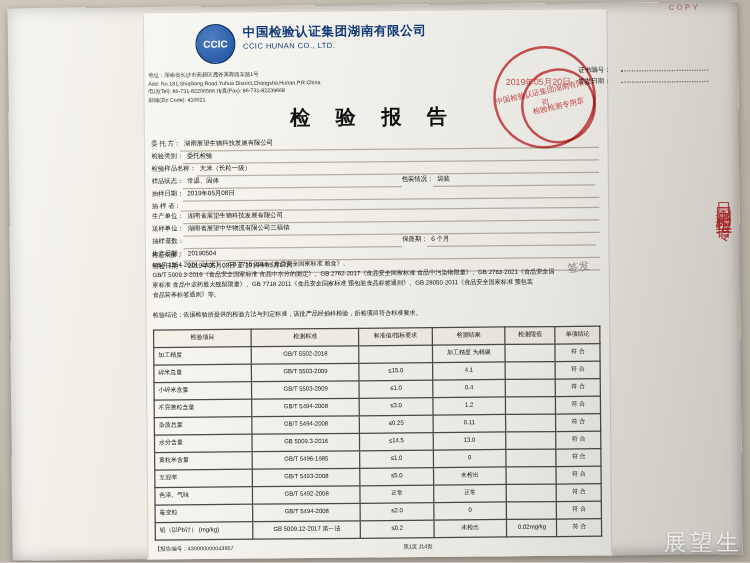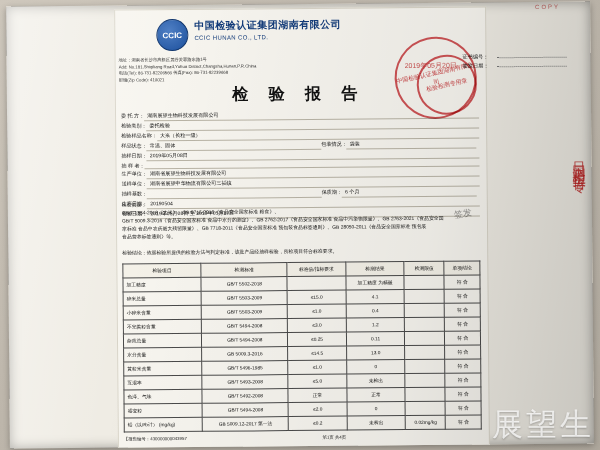--- a/index.html
+++ b/index.html
@@ -56,21 +56,21 @@
   
   .stamp{position:absolute;border:2px solid rgba(198,30,35,.75);border-radius:50%;
     color:rgba(198,30,35,.8);display:flex;align-items:center;justify-content:center;
     font-size:6px;text-align:center;transform:rotate(-12deg);mix-blend-mode:multiply;}
   .stamp1{left:388px;top:34px;width:78px;height:78px;}
   .stamp2{left:410px;top:52px;width:56px;height:56px;border-style:double;}
   .redtext{position:absolute;color:rgba(190,35,35,.78);font-size:7px;}
   .vstamp{position:absolute;right:6px;top:150px;width:40px;color:rgba(185,32,32,.8);
     font-size:13px;line-height:1.15;writing-mode:vertical-rl;letter-spacing:3px;}
   .copytag{position:absolute;right:30px;top:2px;font-size:6px;color:rgba(170,40,40,.7);letter-spacing:2px;}
-  .wm{position:absolute;right:6px;bottom:4px;font-size:31px;color:rgba(255,255,255,.75);letter-spacing:3px;
+  .wm{position:absolute;right:6px;bottom:4px;font-size:18px;color:rgba(255,255,255,.75);letter-spacing:3px;
     text-shadow:0 1px 2px rgba(0,0,0,.25);}
   .signline{position:absolute;right:120px;top:205px;font-size:9px;color:rgba(60,60,60,.55);transform:rotate(-8deg);}
 </style>
 </head>
 <body>
 
 <div class="shot">
   <div class="paper">
     <div class="sheet"></div>
 

